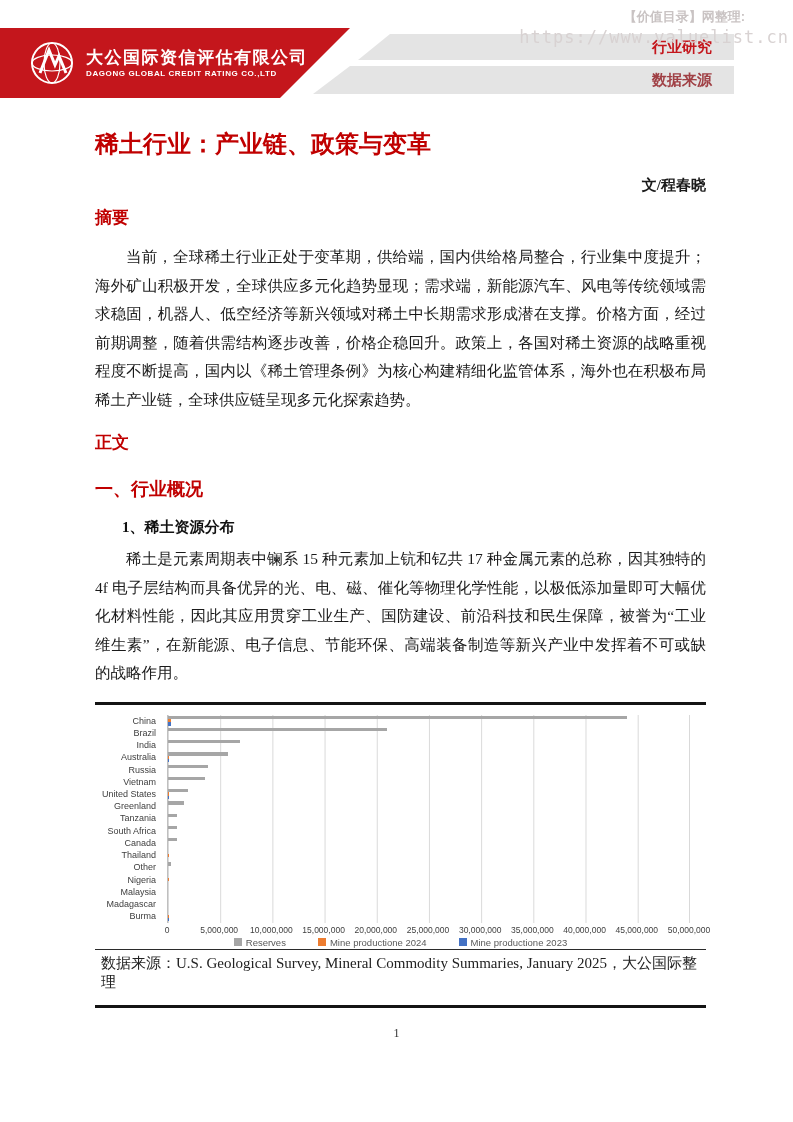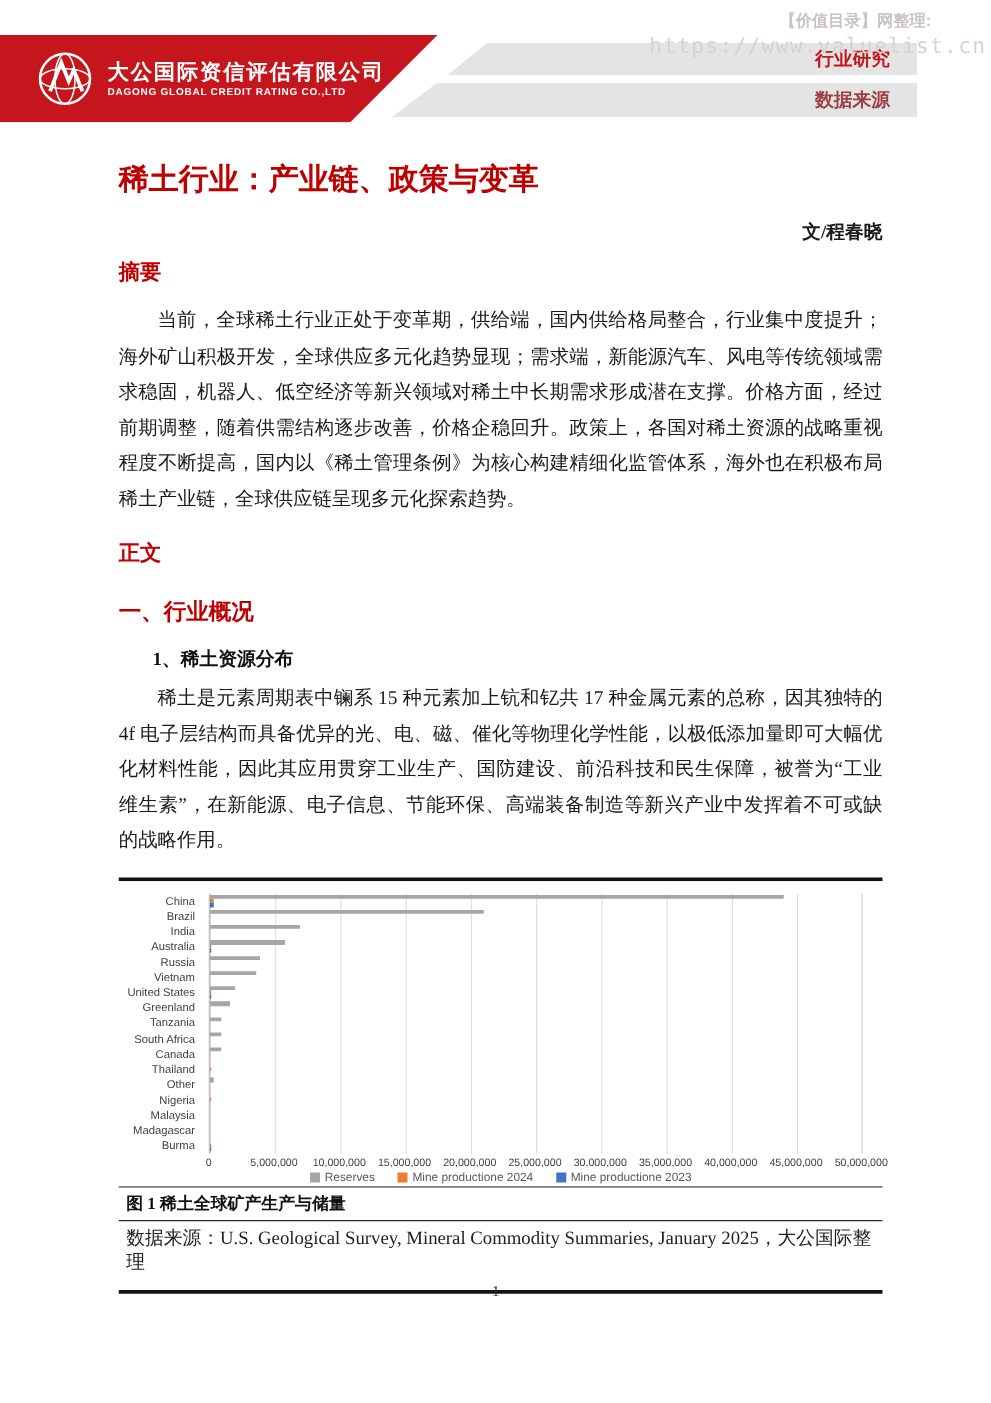--- a/index.html
+++ b/index.html
@@ -49,21 +49,21 @@
   .chart-plot{position:absolute;left:72px;top:10px;width:522px;height:208px;
     border-left:1px solid #bfbfbf;display:flex;flex-direction:column;
     background-image:linear-gradient(to right,#d9d9d9 1px,transparent 1px);
     background-size:10% 100%;}
   .chart-plot::after{content:"";position:absolute;right:0;top:0;bottom:0;width:1px;background:#d9d9d9;}
   .crow{flex:1;display:flex;flex-direction:column;justify-content:center;}
   .cbar{height:3.3px;min-height:3.3px;}
   .chart-xaxis{position:absolute;left:72px;top:220px;width:522px;height:12px;}
   .xtick{position:absolute;transform:translateX(-50%);font-family:"Liberation Sans",sans-serif;
     font-size:8.5px;color:#404040;white-space:nowrap;}
-  .chart-legend{position:absolute;left:0;right:0;top:232px;display:flex;justify-content:center;gap:18px;
+  .chart-legend{position:absolute;left:0;right:0;top:232px;display:flex;justify-content:center;gap:32px;
     font-family:"Liberation Sans",sans-serif;font-size:9.5px;color:#595959;}
   .legend-item{display:flex;align-items:center;gap:4px;}
   .swatch{width:8px;height:8px;display:inline-block;}
   .fig-caption{border-top:1px solid #2b2b2b;font-weight:bold;font-size:13.5px;
     padding:4px 4px 4px 6px;color:#111;}
   .fig-source{border-top:1px solid #2b2b2b;font-size:15px;padding:4px 4px 13px 6px;color:#222;}
   
   .page-footer{position:absolute;left:0;right:0;top:1026px;text-align:center;font-size:12px;color:#333;}
 </style>
 </head>
@@ -234,19 +234,18 @@
           <span class="legend-item">
             <span class="swatch" style="background: rgb(237, 125, 49);"></span>
             <span>Mine productione 2024</span>
           </span>
           <span class="legend-item">
             <span class="swatch" style="background: rgb(68, 114, 196);"></span>
             <span>Mine productione 2023</span>
           </span>
         </div>
     </div>
-    <div class="fig-caption">图 1  稀土全球矿产生产与储量</div>
     <div class="fig-source">数据来源：U.S. Geological Survey, Mineral Commodity Summaries, January 2025，大公国际整理</div>
   </div>
 
 </div>
 
 <div class="page-footer">1</div>
 
 </body></html>

